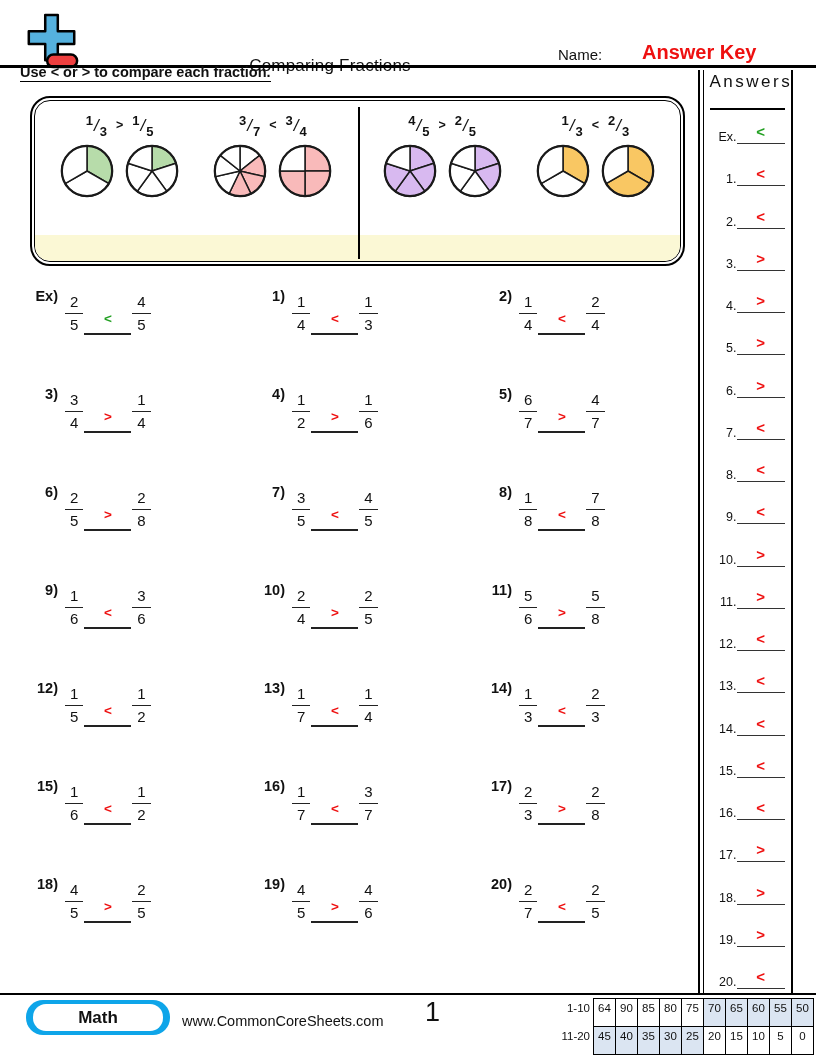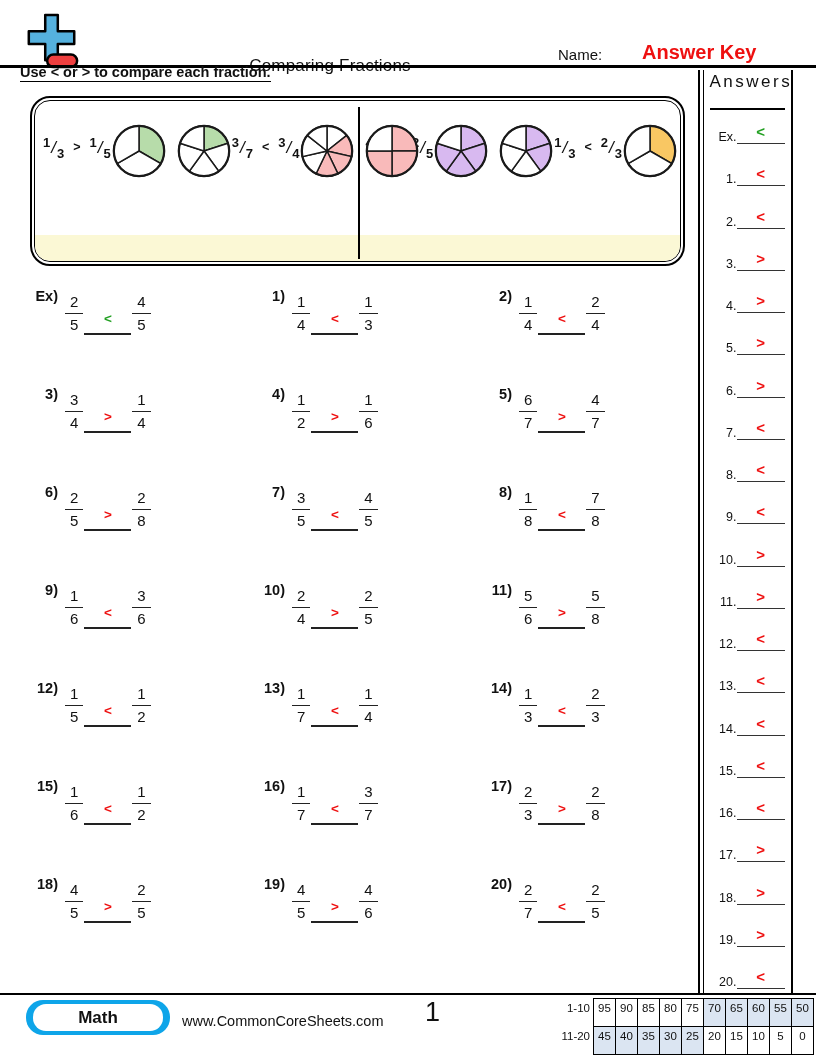--- a/index.html
+++ b/index.html
@@ -27,21 +27,21 @@
   .info-box-inner { position:relative; width:100%; height:100%; border:1.2px solid #000;
     border-radius:16px; overflow:hidden; display:flex; }
   .yellow-band { position:absolute; left:0; right:0; bottom:0; height:26px;
     background:var(--band-yellow,#fbf8d5); border-radius:0 0 15px 15px; }
   .ib-divider { position:absolute; left:50%; top:6px; height:152px; width:2px; background:#000; }
   .ib-col { position:relative; width:50%; padding:9px 8px 0 8px; display:flex;
     flex-direction:column; align-items:center; }
   .ib-text { font-size:14.6px; line-height:1.27; text-align:center; max-width:300px; }
   .ib-text .u { text-decoration:underline; }
   .ib-groups { display:flex; width:100%; justify-content:space-around; margin-top:6px; }
-  .ib-group { display:flex; flex-direction:row; align-items:center; }
+  .ib-group { display:flex; flex-direction:column; align-items:center; }
   .ib-ex { font-size:15px; white-space:nowrap; }
   .sfrac { display:inline-block; }
   .sf-n { position:relative; top:-6px; font-size:13px; font-weight:600; }
   .sf-s { font-size:17px; font-style:italic; padding:0 1px; }
   .sf-d { position:relative; top:5px; font-size:13px; font-weight:600; }
   .ib-op { font-size:12.5px; font-weight:700; margin:0 9px; position:relative; top:-2px; }
   .ib-pies { display:flex; gap:9px; margin-top:7px; position:relative; z-index:1; }
   .pie { width:56px; height:56px; }
   
   .problems-grid { position:absolute; left:0; top:269px; width:696px;
@@ -633,21 +633,21 @@
 
 <div class="footer">
   <div class="math-pill">
     <div class="math-pill-inner">Math</div>
   </div>
   <div class="website">www.CommonCoreSheets.com</div>
   <div class="page-number">1</div>
   <div class="score-table">
       <div class="score-row">
         <span class="score-label">1-10</span>
-        <span class="score-cell">95</span>
+        <span class="score-cell">64</span>
         <span class="score-cell">90</span>
         <span class="score-cell">85</span>
         <span class="score-cell">80</span>
         <span class="score-cell">75</span>
         <span class="score-cell shaded">70</span>
         <span class="score-cell shaded">65</span>
         <span class="score-cell shaded">60</span>
         <span class="score-cell shaded">55</span>
         <span class="score-cell shaded">50</span>
       </div>

